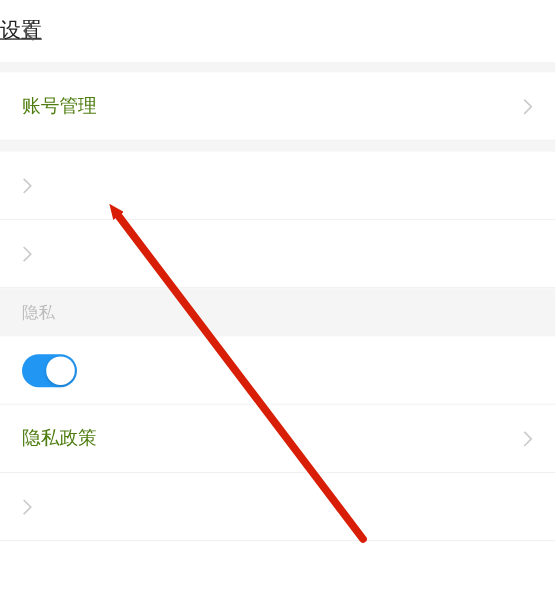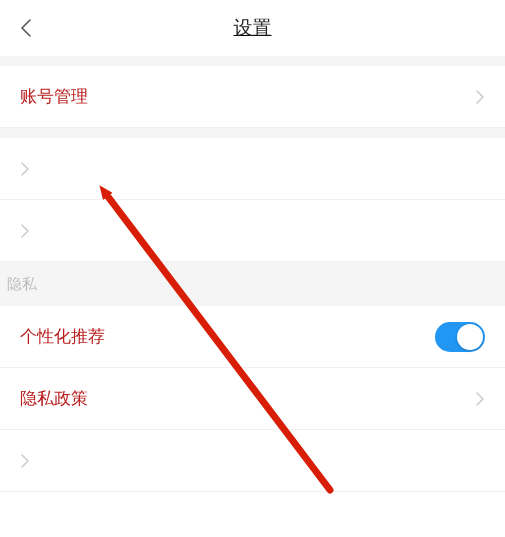--- a/index.html
+++ b/index.html
@@ -8,21 +8,20 @@
       height: 537px;
       background: #ffffff;
       font-family: -apple-system, "PingFang SC", "Helvetica Neue", sans-serif;
       position: relative;
       overflow: hidden;
     }
     .header {
       height: 56px;
       display: flex;
       align-items: center;
-      justify-content: center;
       position: relative;
       background: #fff;
       text-decoration: underline;
     }
     .back-btn {
       position: absolute;
       left: 14px;
       top: 50%;
       transform: translateY(-50%);
       width: 24px;
@@ -40,38 +39,38 @@
     }
     .divider {
       height: 10px;
       background: #f5f5f5;
     }
     .section-header {
       height: 44px;
       background: #f5f5f5;
       display: flex;
       align-items: center;
-      padding: 0 7px;
+      padding: 0 20px;
       font-size: 15px;
       color: #bdbdbd;
     }
     .row {
       height: 62px;
       background: #fff;
       display: flex;
       align-items: center;
       justify-content: space-between;
       padding: 0 20px;
       cursor: pointer;
       border-bottom: 1px solid #f0f0f0;
     }
     .row:last-child { border-bottom: none; }
     .row-label {
       font-size: 17px;
-      color: #b91c1c;
+      color: #4d7c0f;
     }
     .chevron {
       width: 10px;
       height: 16px;
       flex-shrink: 0;
     }
     .chevron svg { display: block; }
     .toggle {
       width: 50px;
       height: 30px;
@@ -139,21 +138,20 @@
         <polyline points="2,2 8,8 2,14" fill="none" stroke="#ccc" stroke-width="1.6" stroke-linecap="round" stroke-linejoin="round"></polyline>
       </svg>
   </span>
 </div>
 
 <div class="section-header">
   <span>隐私</span>
 </div>
 
 <div class="row">
-  <span class="row-label">个性化推荐</span>
   <div class="toggle on">
     <div class="toggle-knob"></div>
   </div>
 </div>
 
 <div class="row">
   <span class="row-label">隐私政策</span>
   <span class="chevron">
     <svg width="10" height="16" viewBox="0 0 10 16">
         <polyline points="2,2 8,8 2,14" fill="none" stroke="#ccc" stroke-width="1.6" stroke-linecap="round" stroke-linejoin="round"></polyline>

